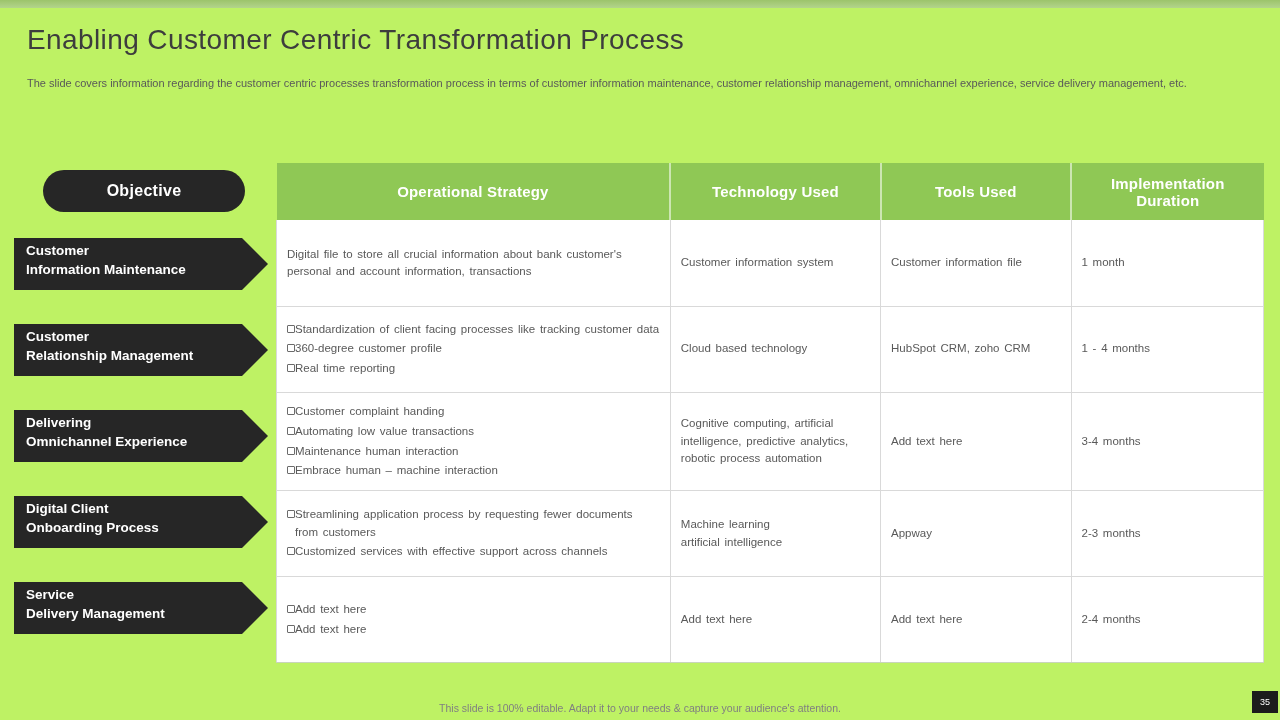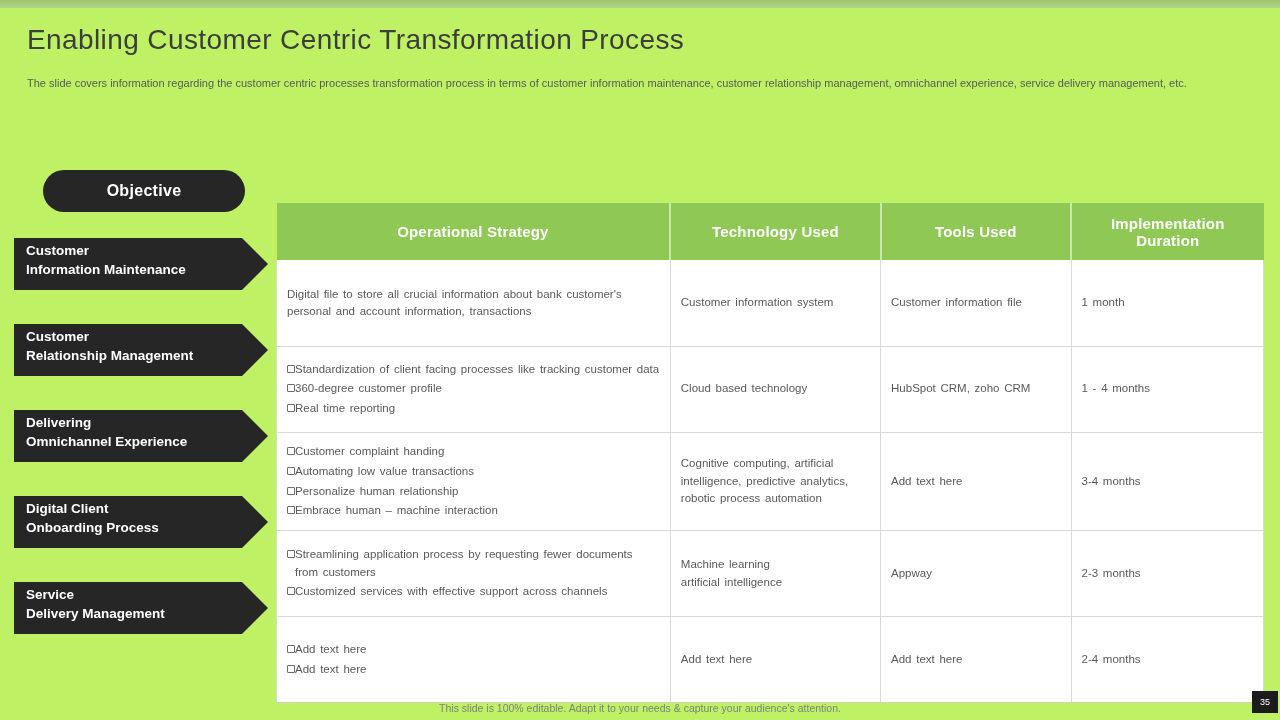--- a/index.html
+++ b/index.html
@@ -42,21 +42,21 @@
     position:absolute;left:14px;top:238px;width:254px;
     display:flex;flex-direction:column;gap:34px;
   }
   .arrow-item{
     height:52px;background:var(--dark-shape);color:#fff;
     clip-path:polygon(0 0, calc(100% - 26px) 0, 100% 50%, calc(100% - 26px) 100%, 0 100%);
     display:flex;flex-direction:column;justify-content:center;
     padding:0 30px 7px 12px;font-size:13.5px;font-weight:bold;line-height:1.4;
   }
   .tablewrap{position:absolute;left:276px;top:163px;width:988px;}
-  table{width:100%;border-collapse:collapse;table-layout:fixed;margin-top:40px;}
+  table{width:100%;border-collapse:collapse;table-layout:fixed;}
   thead th{
     height:57px;background:var(--accent-green);color:#fff;
     font-size:15px;font-weight:bold;text-align:center;vertical-align:middle;
     padding:2px 10px;letter-spacing:.2px;border-left:2px solid rgba(255,255,255,.55);
   }
   thead th:first-child{border-left:none;}
   tbody td{
     height:86px;border:1px solid var(--cell-border);
     color:var(--body-text);font-size:11.5px;line-height:1.5;
     vertical-align:middle;padding:8px 10px;word-spacing:1.5px;background:#fff;
@@ -162,21 +162,21 @@
               <div class="bullet-row">
                 <span class="bullet-box"></span>
                 <span class="bullet-text">Customer complaint handing</span>
               </div>
               <div class="bullet-row">
                 <span class="bullet-box"></span>
                 <span class="bullet-text">Automating low value transactions</span>
               </div>
               <div class="bullet-row">
                 <span class="bullet-box"></span>
-                <span class="bullet-text">Personalize human relationship</span>
+                <span class="bullet-text">Maintenance human interaction</span>
               </div>
               <div class="bullet-row">
                 <span class="bullet-box"></span>
                 <span class="bullet-text">Embrace human – machine interaction</span>
               </div>
             </td>
             <td class="technology">Cognitive computing, artificial intelligence, predictive analytics, robotic process automation</td>
             <td class="tools">Add text here</td>
             <td class="duration">3-4 months</td>
           </tr>

